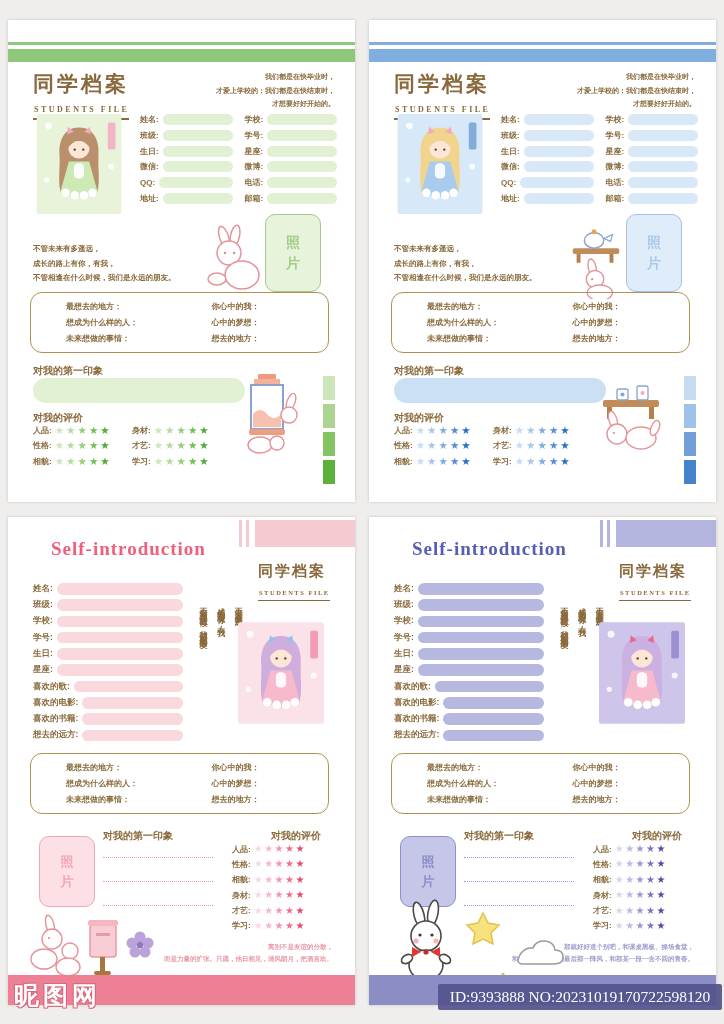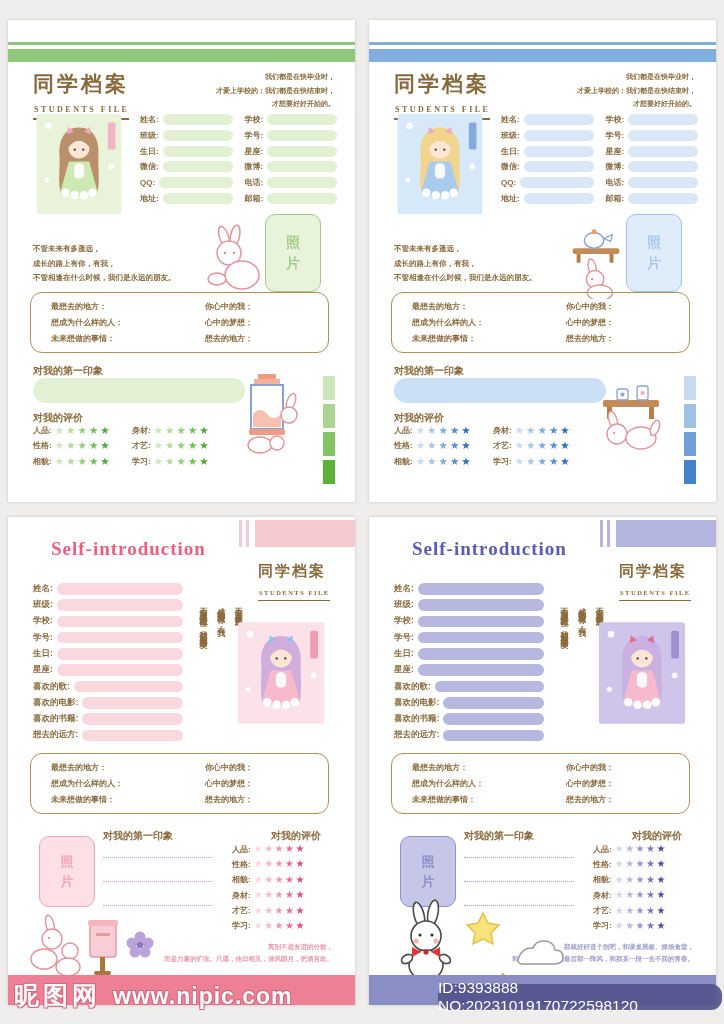--- a/index.html
+++ b/index.html
@@ -23,21 +23,21 @@
   .fcol{display:flex;flex-direction:column;gap:4.8px;}
   .frow{display:flex;align-items:center;gap:4px;height:11px;}
   .flabel{font-size:8px;font-weight:bold;white-space:nowrap;}
   .pill{flex:1;height:11px;border-radius:6px;background:var(--pill);}
   .friend{position:absolute;left:25px;top:222px;font-size:7.5px;font-weight:bold;line-height:1.95;}
   .rabbitsA{position:absolute;left:196px;top:203px;width:62px;height:72px;}
   .photoA{position:absolute;left:257px;top:194px;width:54px;height:76px;border:1.5px solid var(--photo-border);
           background:var(--photo-fill);border-radius:10px;display:flex;flex-direction:column;align-items:center;
           justify-content:center;gap:3px;color:var(--photo-text);font-size:14px;font-weight:bold;}
   .qbox{position:absolute;left:22px;width:299px;height:61px;border:1.5px solid #b19155;border-radius:12px;
-        display:grid;grid-template-columns:1.25fr 1fr;padding:6px 0 0 20px;box-sizing:border-box;}
+        display:grid;grid-template-columns:1.25fr 1fr;padding:6px 0 0 35px;box-sizing:border-box;}
   .qboxA{top:272px;}
   .qcol{display:flex;flex-direction:column;justify-content:space-around;padding-bottom:6px;}
   .qrow{font-size:8px;font-weight:bold;}
   .imp-h{position:absolute;font-size:10px;font-weight:bold;}
   .imp-hA{left:25px;top:344px;}
   .imp-bar{position:absolute;left:25px;top:358px;width:212px;height:25px;border-radius:13px;background:var(--impression);}
   .eval-h{position:absolute;font-size:10px;font-weight:bold;}
   .eval-hA{left:25px;top:391px;}
   .ratingsA{position:absolute;left:25px;top:404px;display:grid;grid-template-columns:99px auto;}
   .rcol{display:flex;flex-direction:column;gap:3.5px;}
@@ -75,22 +75,22 @@
   .quoteB{position:absolute;right:22px;top:424px;text-align:right;font-size:6.5px;font-weight:bold;
           line-height:1.9;color:var(--quote);}
   .sceneB{position:absolute;}
   .footerB{position:absolute;left:0;right:0;bottom:0;height:30px;background:var(--footer);}
   
   .nipic{position:absolute;left:14px;top:979px;z-index:6;display:flex;align-items:baseline;gap:12px;color:#fff;}
   .nipic-logo{font-size:25px;font-weight:900;letter-spacing:4px;
     text-shadow:1px 1px 0 #d9677d,-1px -1px 0 #d9677d,1px -1px 0 #d9677d,-1px 1px 0 #d9677d;}
   .nipic-url{font-size:23px;font-weight:800;letter-spacing:1px;
     text-shadow:1px 1px 0 #d9677d,-1px -1px 0 #d9677d,1px -1px 0 #d9677d,-1px 1px 0 #d9677d;}
-  .idbox{position:absolute;left:438px;top:984px;width:284px;height:26px;z-index:6;border-radius:11px;
-         color:#fff;font-size:15.5px;display:flex;align-items:center;justify-content:center;}
+  .idbox{position:absolute;left:438px;top:984px;width:284px;height:26px;z-index:6;border-radius:2px;
+         color:#fff;font-size:15.5px;display:flex;align-items:center;justify-content:center;font-family:Liberation Serif, serif;}
   svg{display:block;}
 </style>
 </head>
 <body style="background: rgb(239, 238, 236);">
 
 <div class="card cardA" style="left: 8px; top: 20px; --accent: #8fc87c; --pill: #e2f0d3; --impression: #e2f0d3; --photo-fill: #e7f3da; --photo-border: #a9c78c; --photo-text: #a4cb8a;">
   <div class="line-thin"></div>
   <div class="line-thick"></div>
   <div class="hdrA">
     <div class="t-cn">同学档案</div>
@@ -761,15 +761,14 @@
         <path d="M70 82 l4 6 -4 6 -4 -6 z" fill="#f2c94c" stroke="#d9a92c"></path>
         <path d="M112 74 l3.5 5 -3.5 5 -3.5 -5 z" fill="#f2c94c" stroke="#d9a92c"></path>
         <path d="M10 78 l3.5 5 -3.5 5 -3.5 -5 z" fill="#f2c94c" stroke="#d9a92c"></path>
       </svg>
   </div>
   <div class="footerB"></div>
 </div>
 
 <div class="nipic">
   <span class="nipic-logo">昵图网</span>
-  <span class="nipic-url">www.nipic.com</span>
 </div>
 <div class="idbox" style="background: rgba(82, 83, 140, 0.92);">ID:9393888 NO:20231019170722598120</div>
 
 </body></html>

